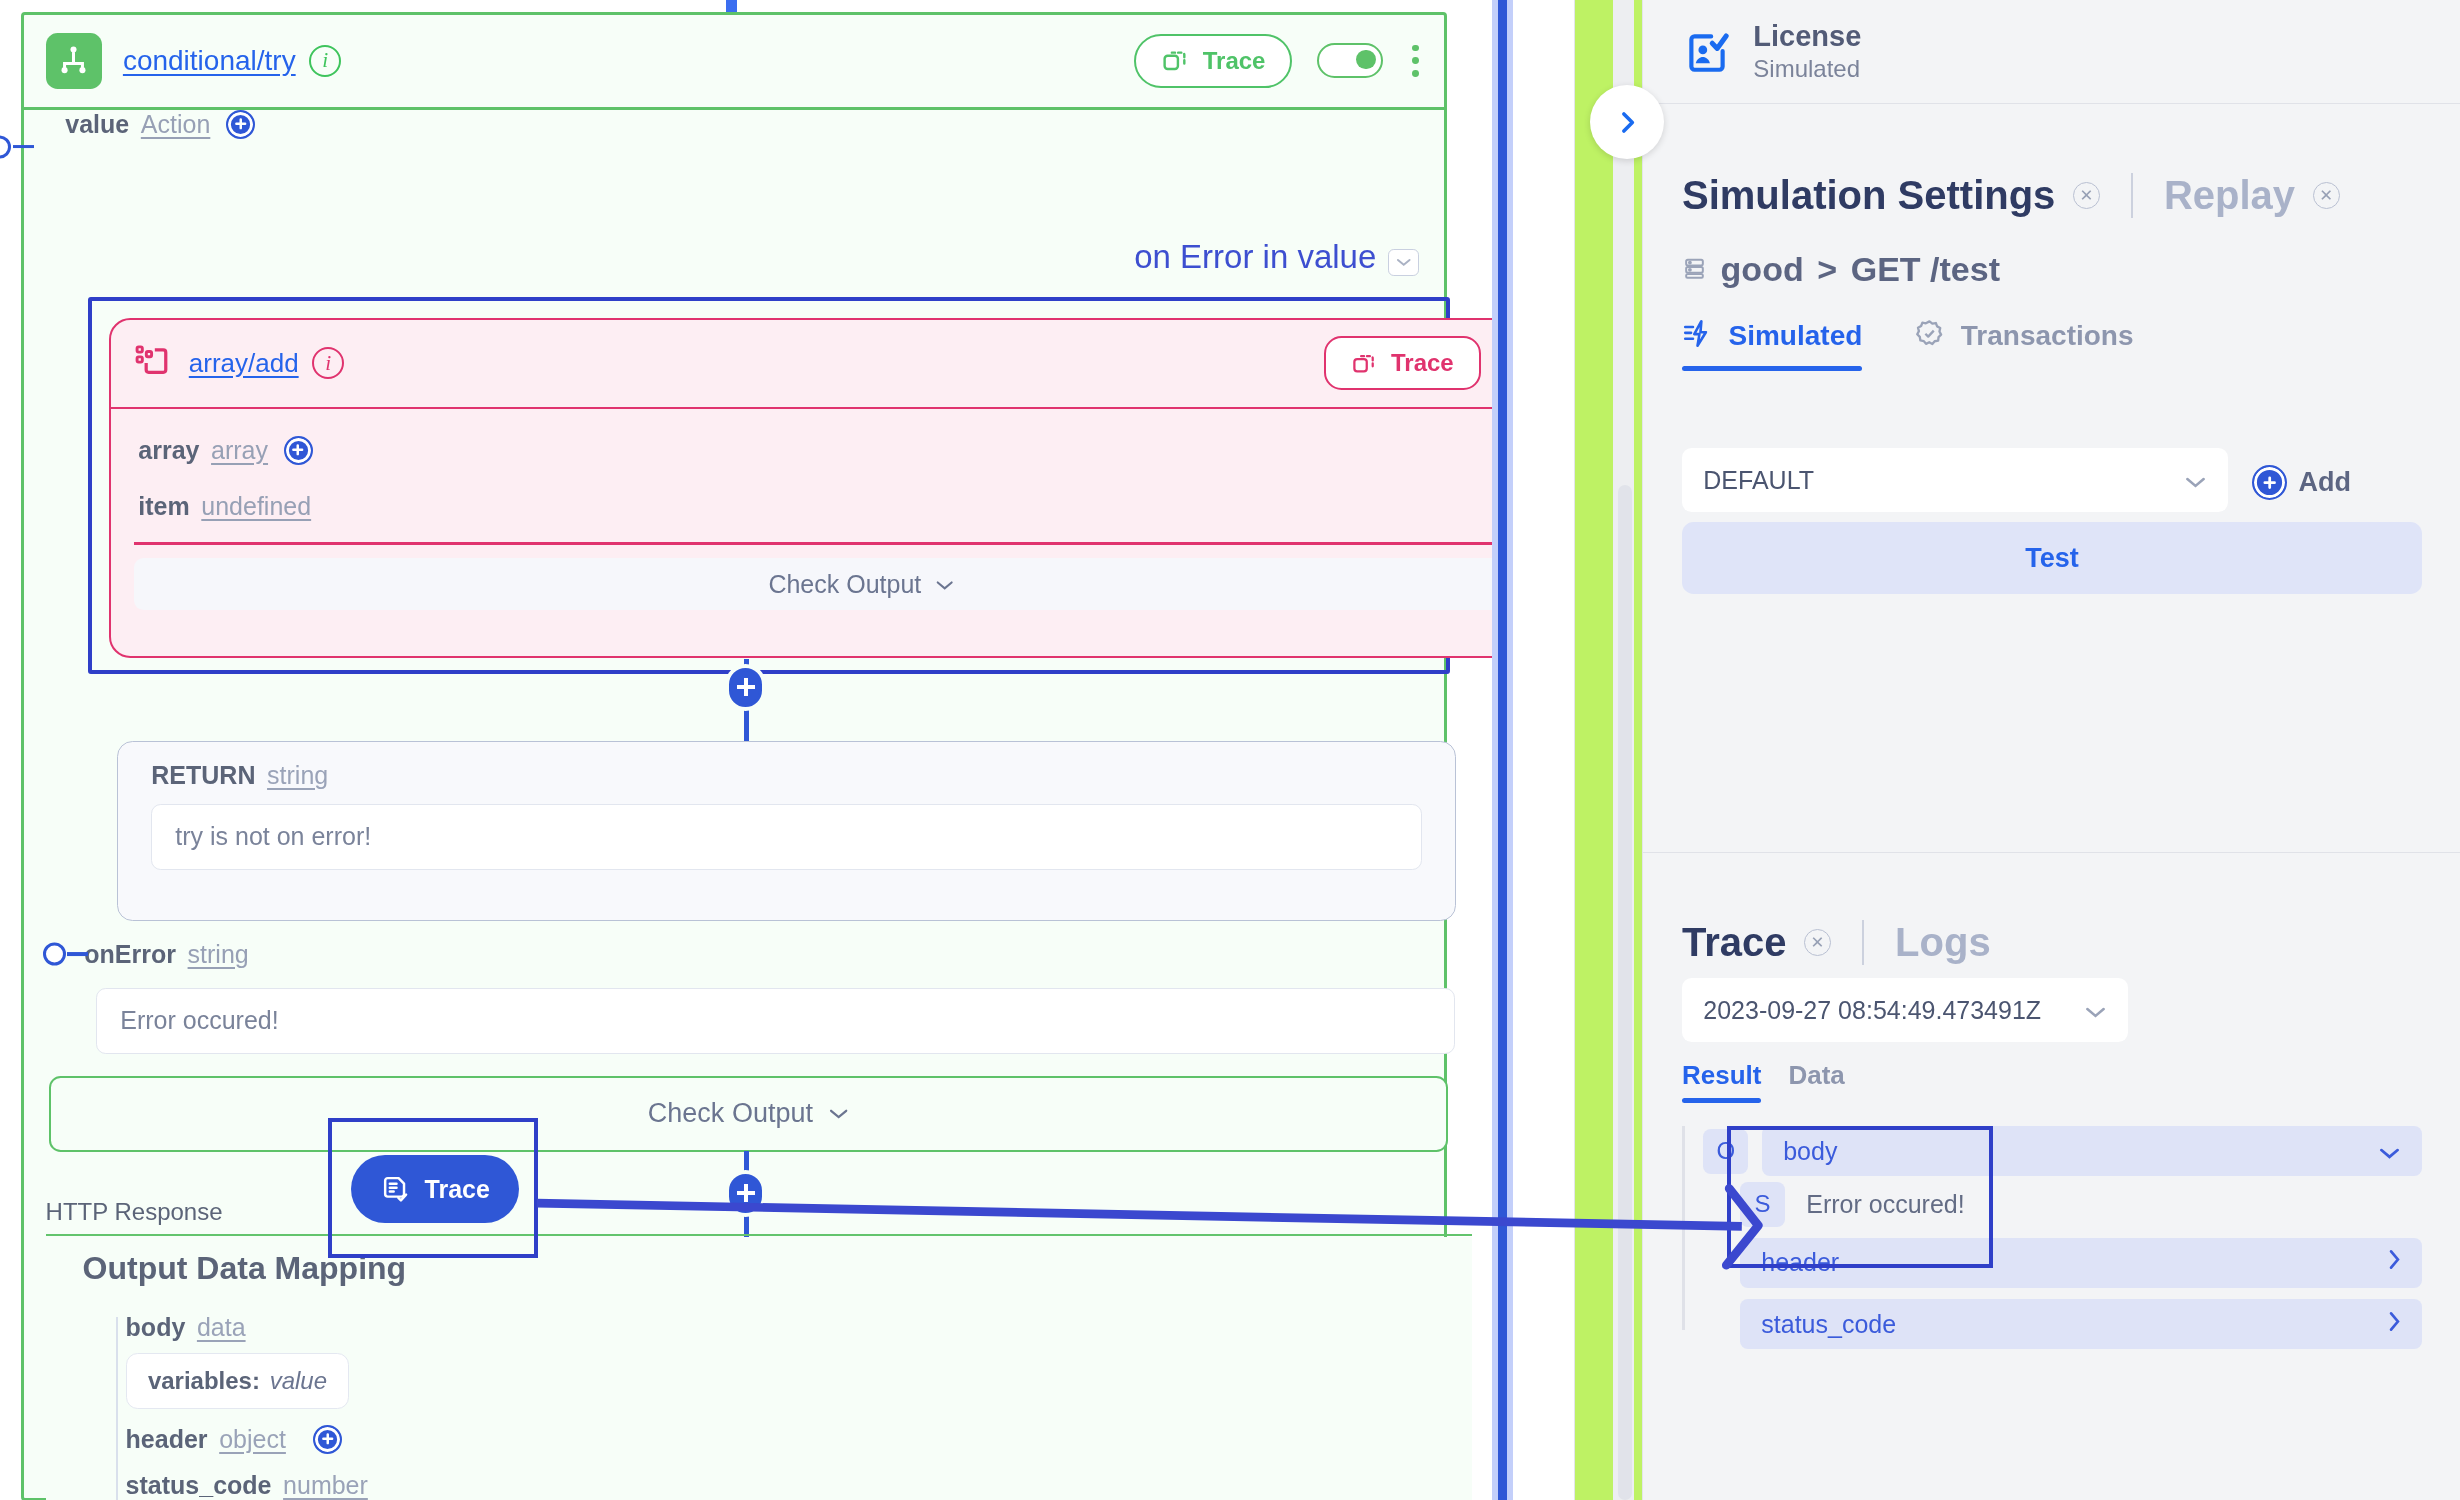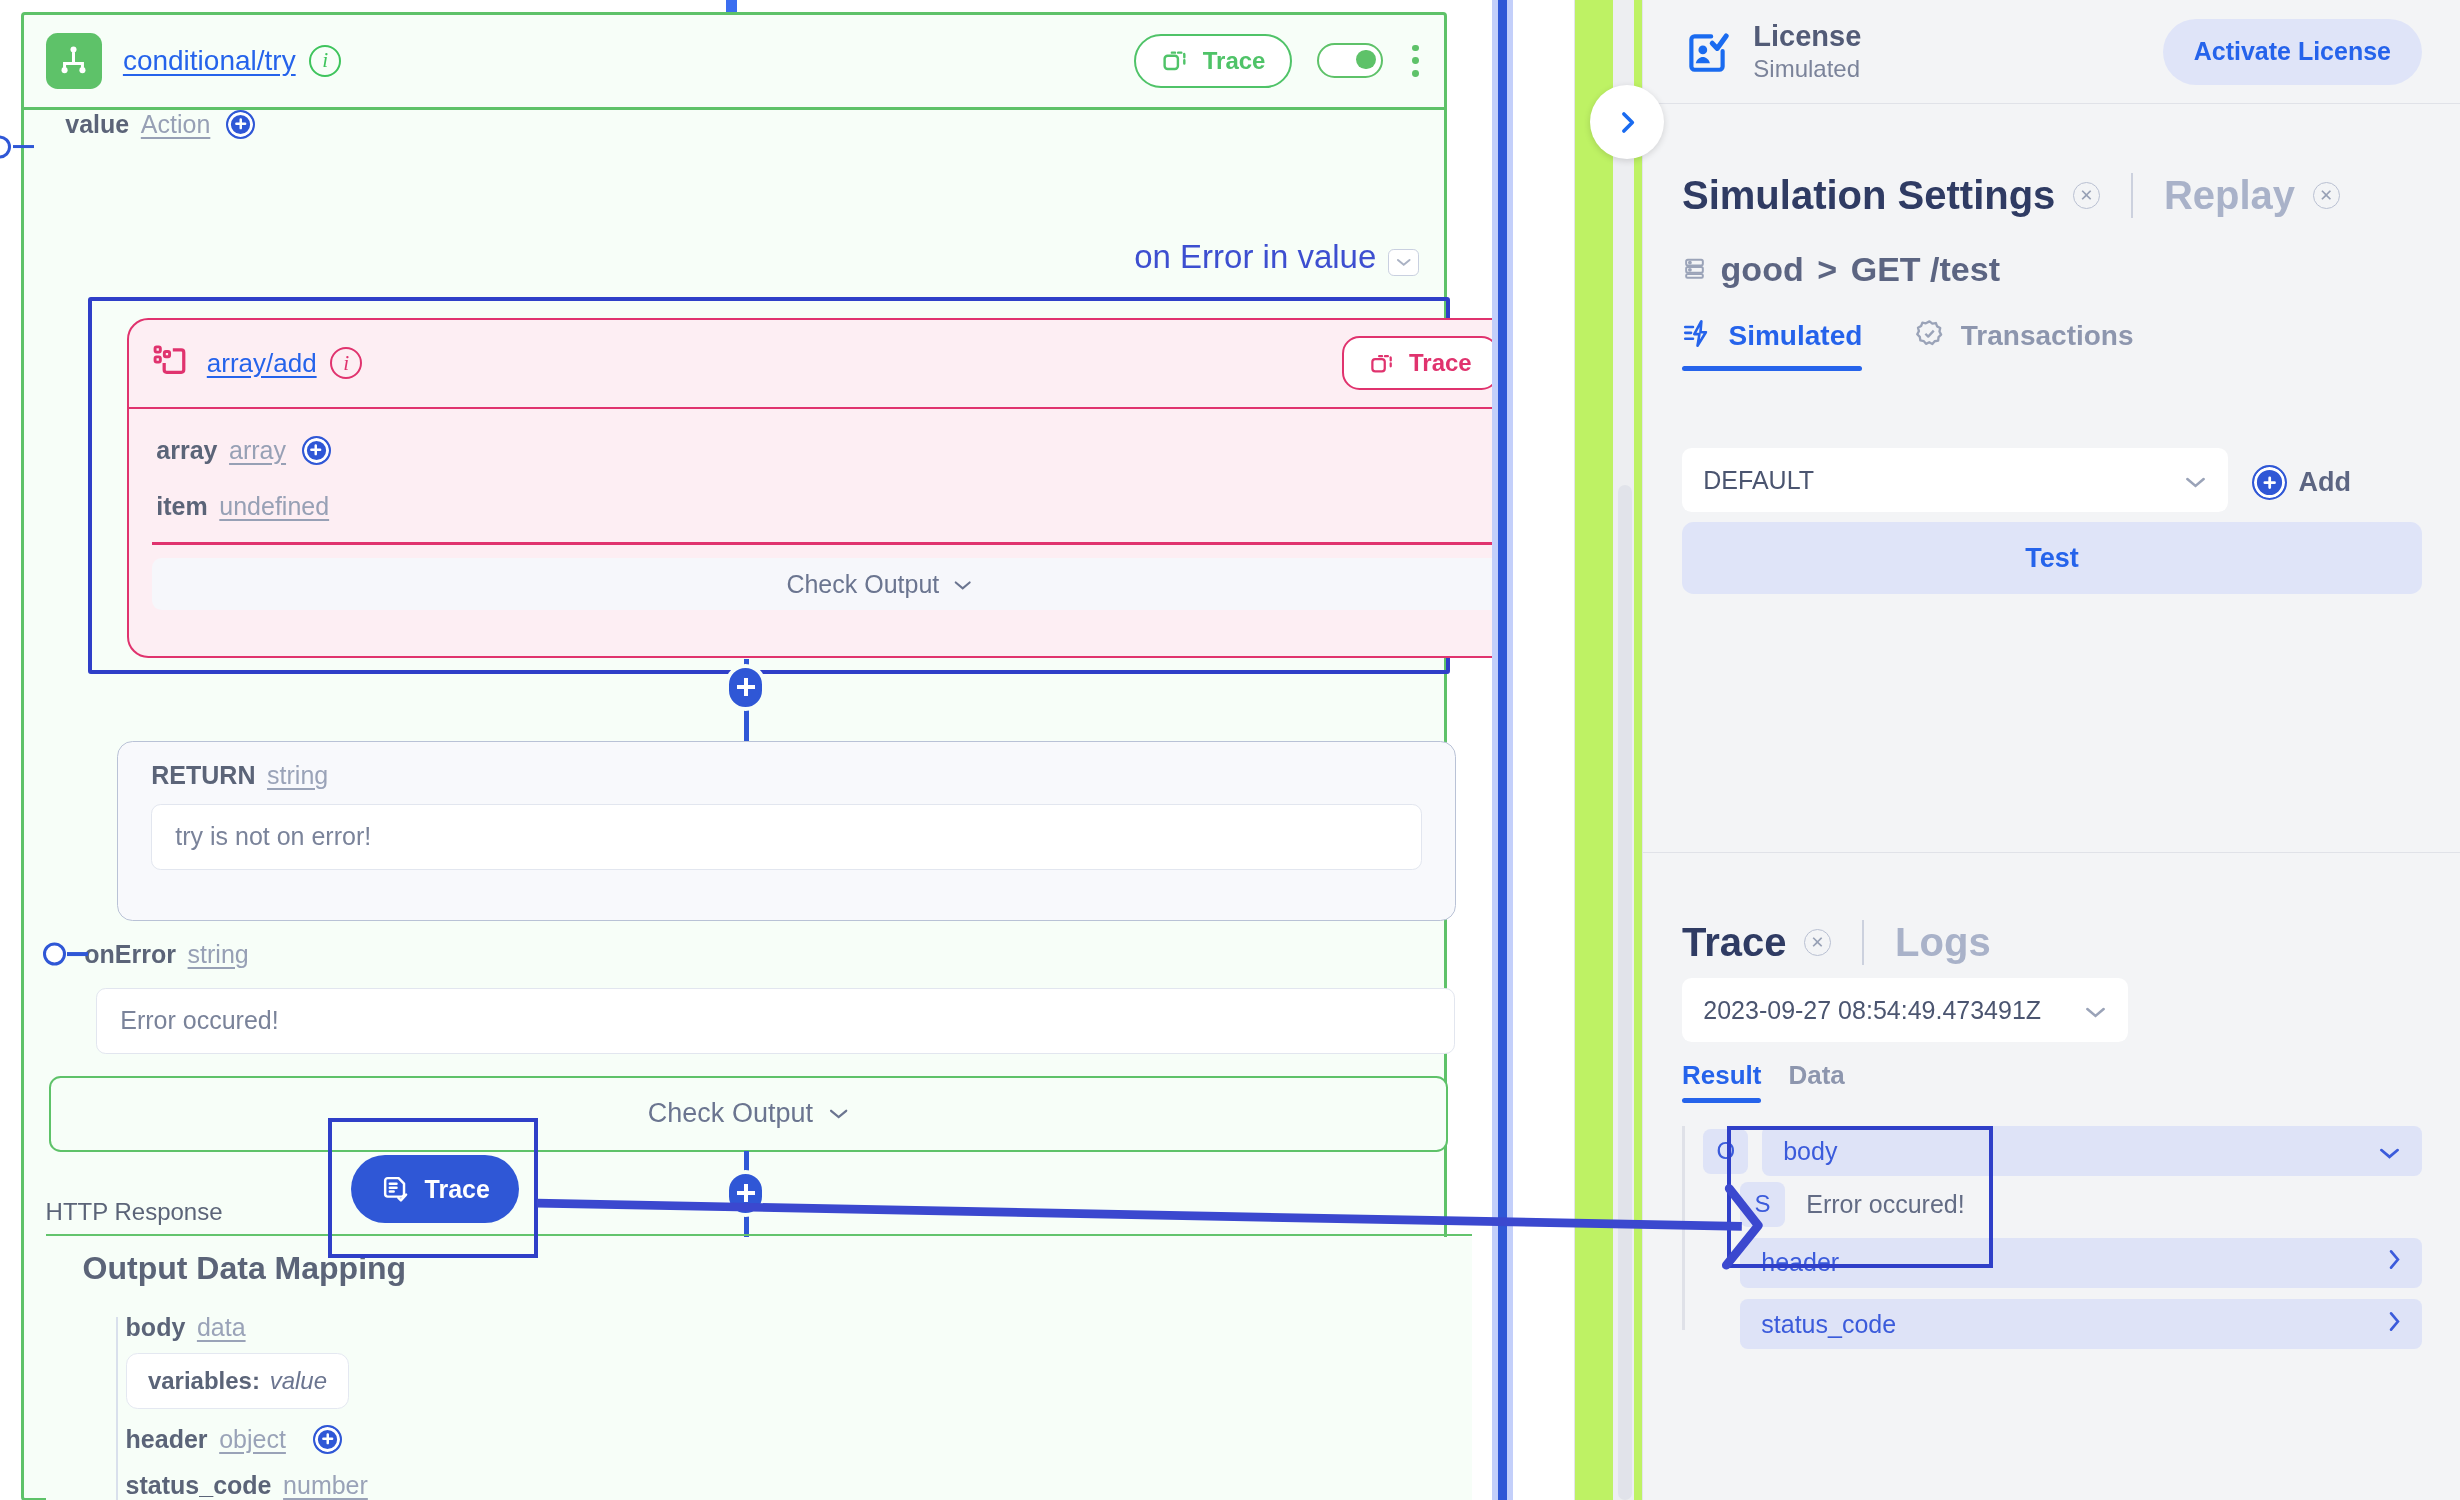--- a/index.html
+++ b/index.html
@@ -99,21 +99,21 @@
     width: 31px; height: 27px; border: 1.9px solid #c9d0e0; border-radius: 5.8px;
     background: #fff; display: flex; align-items: center; justify-content: center; cursor: pointer;
   }
   .blue-box2 {
     position: absolute; left: 64px; top: 187px; width: 1362px; height: 377px;
     border: 4.9px solid #2f3fc8; border-radius: 2.9px; pointer-events: none;
   }
 
   .pink-card {
     position: absolute; left: 85px; top: 208px; width: 1504px; height: 340px;
-    border: 2.9px solid #e0336e; border-radius: 21.3px; background: #fdeef3; margin-left: 18px;
+    border: 2.9px solid #e0336e; border-radius: 21.3px; background: #fdeef3;
   }
   .pink-head { display: flex; align-items: center; height: 89px; padding: 0 23px; border-bottom: 2.9px solid #e0336e; }
   .pink-title {
     margin-left: 17.5px; font-size: 26px; color: #2563eb;
     text-decoration: underline; text-underline-offset: 3.9px; cursor: pointer;
   }
   .info-circle.pinkc { border-color: #e0336e; color: #e0336e; }
   .pink-rows { padding: 13.6px 27px 0 27px; }
   .pink-row { display: flex; align-items: center; height: 56px; }
   .pink-divider { height: 2.9px; background: #e0336e; margin: 7.8px 23px 0 23px; }
@@ -504,21 +504,20 @@
             <path d="M19.5 11.5V19a1.5 1.5 0 0 1-1.5 1.5H6A1.5 1.5 0 0 1 4.5 19V6A1.5 1.5 0 0 1 6 4.5h8"></path>
             <circle cx="10" cy="11" r="2.1" fill="#1a6bf0" stroke="none"></circle>
             <path d="M6.6 17.4c.5-1.9 1.9-3 3.4-3s2.9 1.1 3.4 3z" fill="#1a6bf0" stroke="none"></path>
             <path d="M14.5 7.8l2.4 2.5 4.3-6" stroke-width="2.4"></path>
           </svg>
         </div>
         <div class="lic-text">
           <div class="lic-title">License</div>
           <div class="lic-sub">Simulated</div>
         </div>
-        <div class="lic-btn">Activate License</div>
       </div>
       <div class="panel-hr" style="top:103px;"></div>
 
       <div class="sec-title-row" style="top:173px;">
         <span class="sec-title">Simulation Settings</span>
         <span class="x-circle">✕</span>
         <span class="vbar"></span>
         <span class="sec-title muted">Replay</span>
         <span class="x-circle">✕</span>
       </div>

